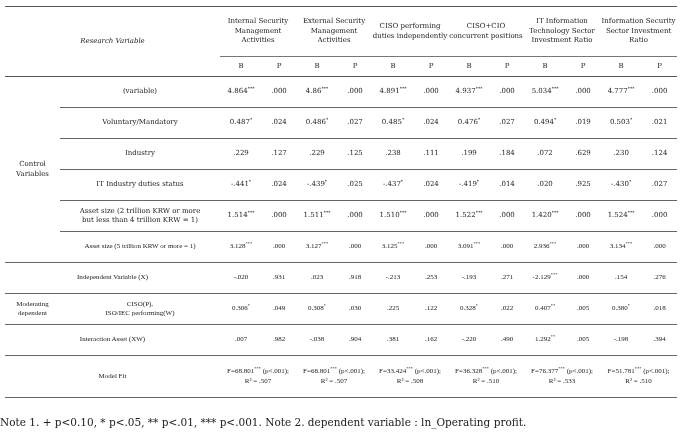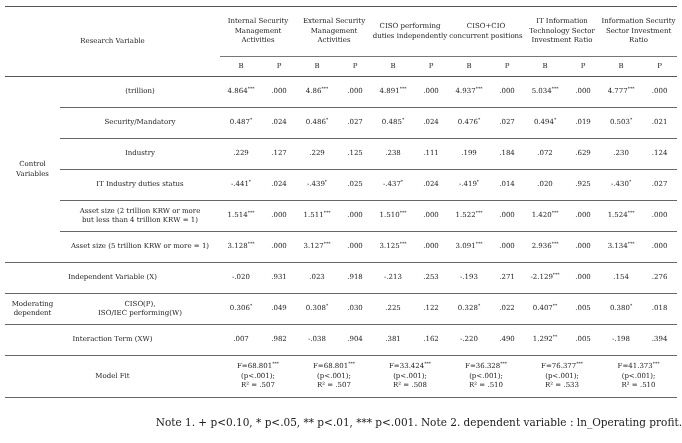--- a/index.html
+++ b/index.html
@@ -3,30 +3,30 @@
 <meta charset="utf-8">
 <style>
   html, body { margin: 0; padding: 0; background: #ffffff; }
   body { width: 682px; height: 443px; position: relative; overflow: hidden;
          font-family: "DejaVu Serif", "Liberation Serif", serif; color: #222; }
   .tbl { position: absolute; left: 5px; top: 7px; width: 672px; border-collapse: collapse;
          font-size: 7px; line-height: 1.35; table-layout: fixed; }
   .tbl td, .tbl th { padding: 0; text-align: center; vertical-align: middle; font-weight: normal; }
   .tbl thead tr.grp th { height: 49px; }
   .tbl thead tr.sub th { height: 19px; border-top: 1px solid #777; }
-  .tbl thead tr.grp th.rv { border-bottom: 1.5px solid #555; }
+  .tbl thead tr.grp th.rv { border-bottom: 1.5px solid #555; font-style: italic; }
   .top-rule { position: absolute; left: 5px; top: 6px; width: 672px; height: 0; border-top: 1.5px solid #555; }
   .tbl tbody tr td { height: 30px; }
   .tbl tbody tr.fit td { height: 41px; }
   .tbl tbody tr.bl td.v, .tbl tbody tr.bl td.num { border-bottom: 1.5px solid #666; }
-  .tbl tbody tr.blfull td { border-bottom: 1.5px solid #666; }
+  .tbl tbody tr.blfull td { border-bottom: 1.5px solid #666; font-family: Liberation Serif, serif; }
   .tbl thead tr.sub th { border-bottom: 1.5px solid #555; }
   .cat { font-size: 7px; }
   sup { font-size: 4.5px; vertical-align: 3px; line-height: 0; }
-  .note { position: absolute; left: 0; width: 682px; top: 416px; text-align: right;
+  .note { position: absolute; left: 0; width: 682px; top: 416px; text-align: left;
           font-family: "DejaVu Serif", "Liberation Serif", serif; font-size: 10.5px; color: #222; }
 </style>
 </head>
 <body>
 
 <div class="top-rule"></div>
 
 <table class="tbl">
   <colgroup>
     <col style="width:55px">
@@ -66,37 +66,37 @@
       <th>B</th>
       <th>P</th>
       <th>B</th>
       <th>P</th>
     </tr>
   </thead>
   <tbody>
 
     <tr class="bl">
       <td class="cat" rowspan="6" style="border-bottom:1.5px solid #666;padding:0 6px;">Control Variables</td>
-      <td class="v">(trillion)</td>
+      <td class="v">(variable)</td>
       <td class="num">4.864<sup>***</sup></td>
       <td class="num">.000</td>
       <td class="num">4.86<sup>***</sup></td>
       <td class="num">.000</td>
       <td class="num">4.891<sup>***</sup></td>
       <td class="num">.000</td>
       <td class="num">4.937<sup>***</sup></td>
       <td class="num">.000</td>
       <td class="num">5.034<sup>***</sup></td>
       <td class="num">.000</td>
       <td class="num">4.777<sup>***</sup></td>
       <td class="num">.000</td>
     </tr>
 
     <tr class="bl">
-      <td class="v">Security/Mandatory</td>
+      <td class="v">Voluntary/Mandatory</td>
       <td class="num">0.487<sup>*</sup></td>
       <td class="num">.024</td>
       <td class="num">0.486<sup>*</sup></td>
       <td class="num">.027</td>
       <td class="num">0.485<sup>*</sup></td>
       <td class="num">.024</td>
       <td class="num">0.476<sup>*</sup></td>
       <td class="num">.027</td>
       <td class="num">0.494<sup>*</sup></td>
       <td class="num">.019</td>
@@ -201,21 +201,21 @@
       <td>.122</td>
       <td>0.328<sup>*</sup></td>
       <td>.022</td>
       <td>0.407<sup>**</sup></td>
       <td>.005</td>
       <td>0.380<sup>*</sup></td>
       <td>.018</td>
     </tr>
 
     <tr class="blfull">
-      <td colspan="2">Interaction Term (XW)</td>
+      <td colspan="2">Interaction Asset (XW)</td>
       <td>.007</td>
       <td>.982</td>
       <td>-.038</td>
       <td>.904</td>
       <td>.381</td>
       <td>.162</td>
       <td>-.220</td>
       <td>.490</td>
       <td>1.292<sup>**</sup></td>
       <td>.005</td>
@@ -239,20 +239,20 @@
       </td>
       <td colspan="2">
         <div><span>F=36.328</span><sup>***</sup><span> (p&lt;.001);</span></div>
         <div>R² = .510</div>
       </td>
       <td colspan="2">
         <div><span>F=76.377</span><sup>***</sup><span> (p&lt;.001);</span></div>
         <div>R² = .533</div>
       </td>
       <td colspan="2">
-        <div><span>F=41.373</span><sup>***</sup><span> (p&lt;.001);</span></div>
+        <div><span>F=51.781</span><sup>***</sup><span> (p&lt;.001);</span></div>
         <div>R² = .510</div>
       </td>
     </tr>
   </tbody>
 </table>
 
 <div class="note">Note 1. + p&lt;0.10, * p&lt;.05, ** p&lt;.01, *** p&lt;.001. Note 2. dependent variable : ln_Operating profit.</div>
 
 </body></html>

